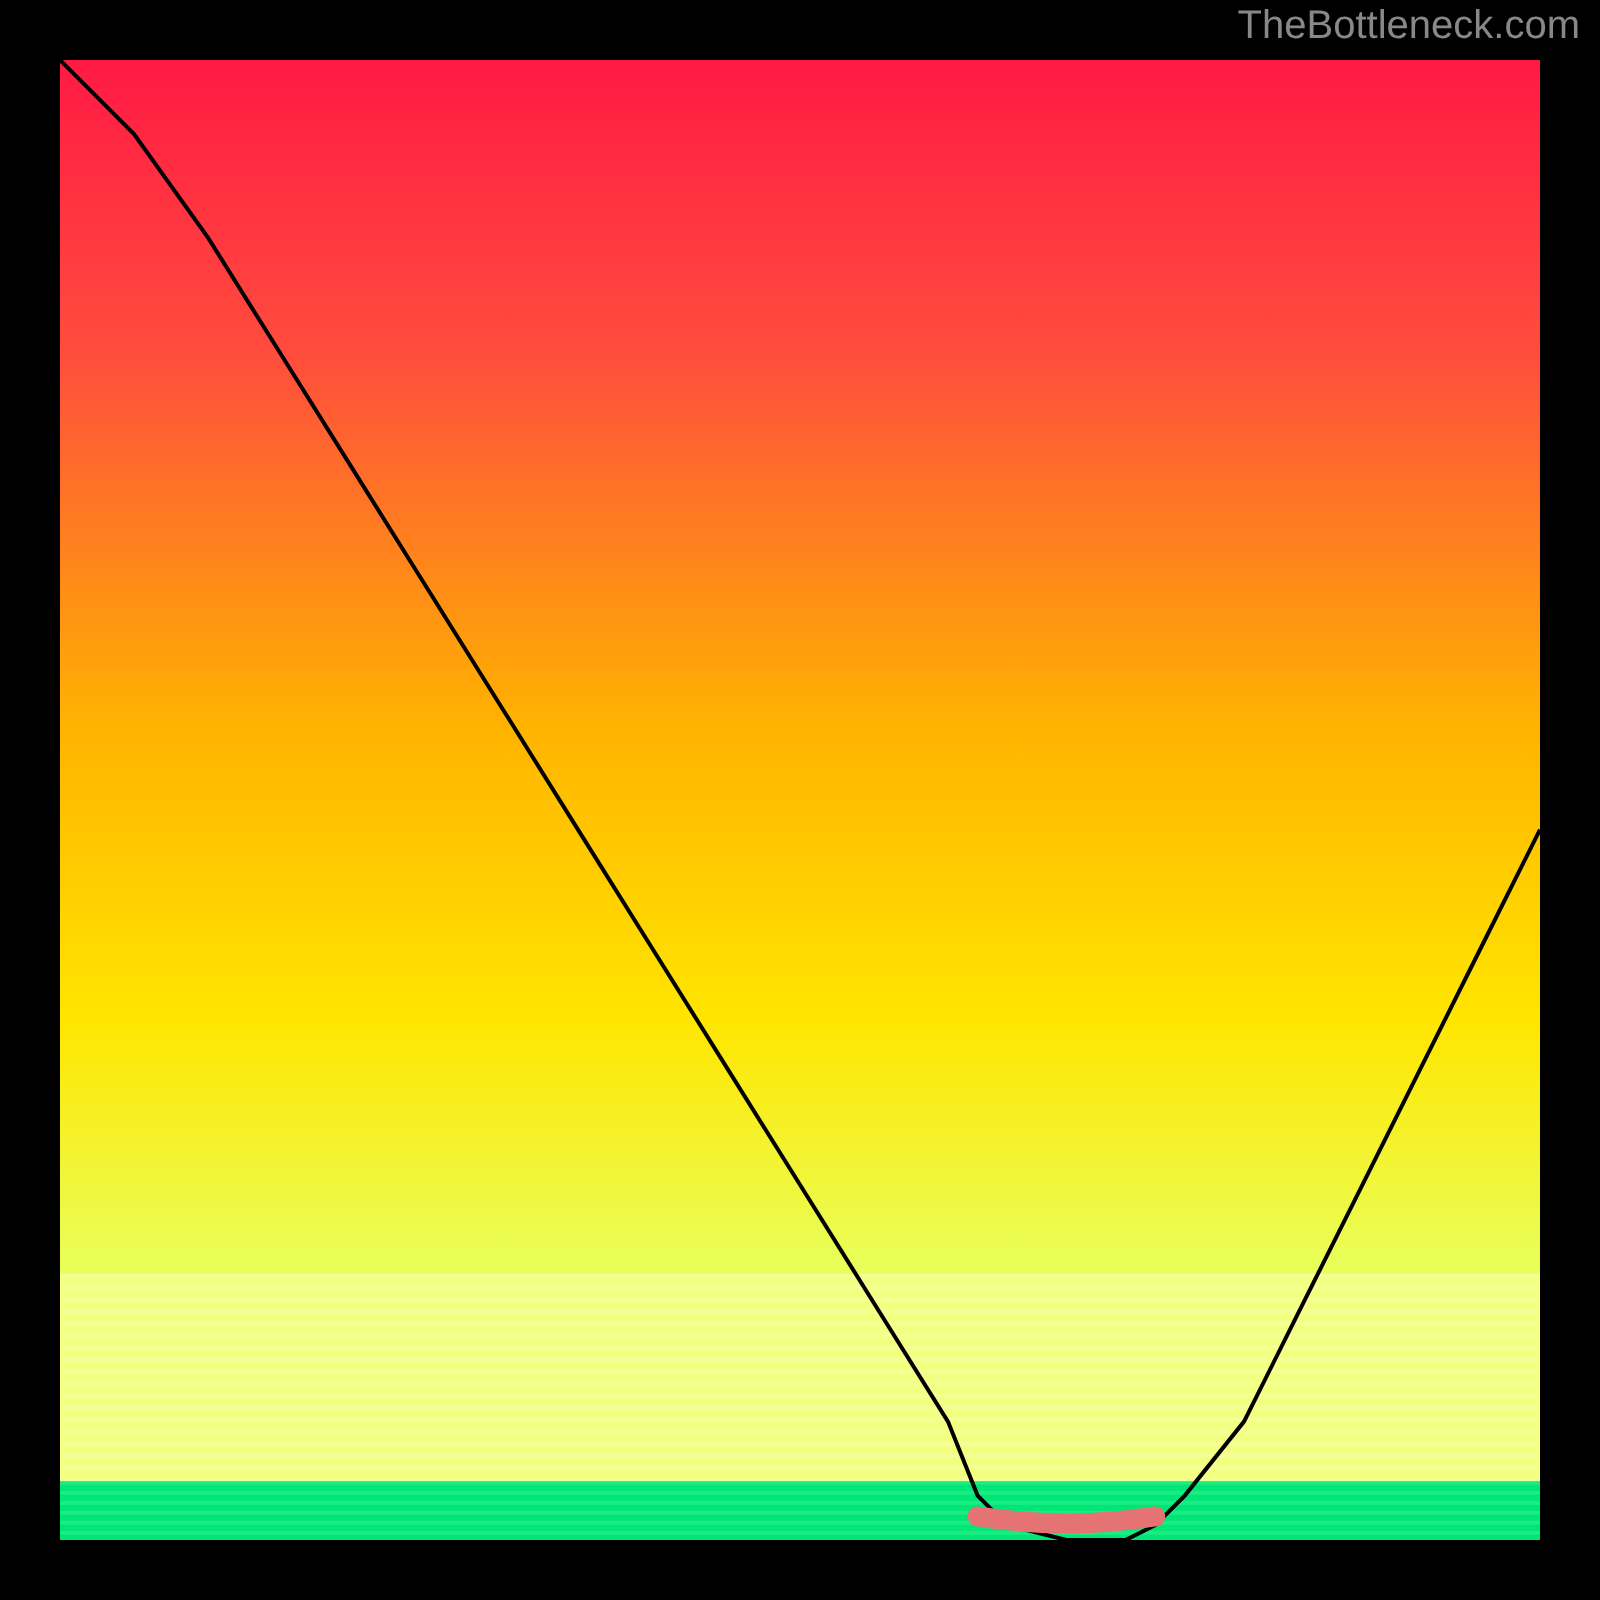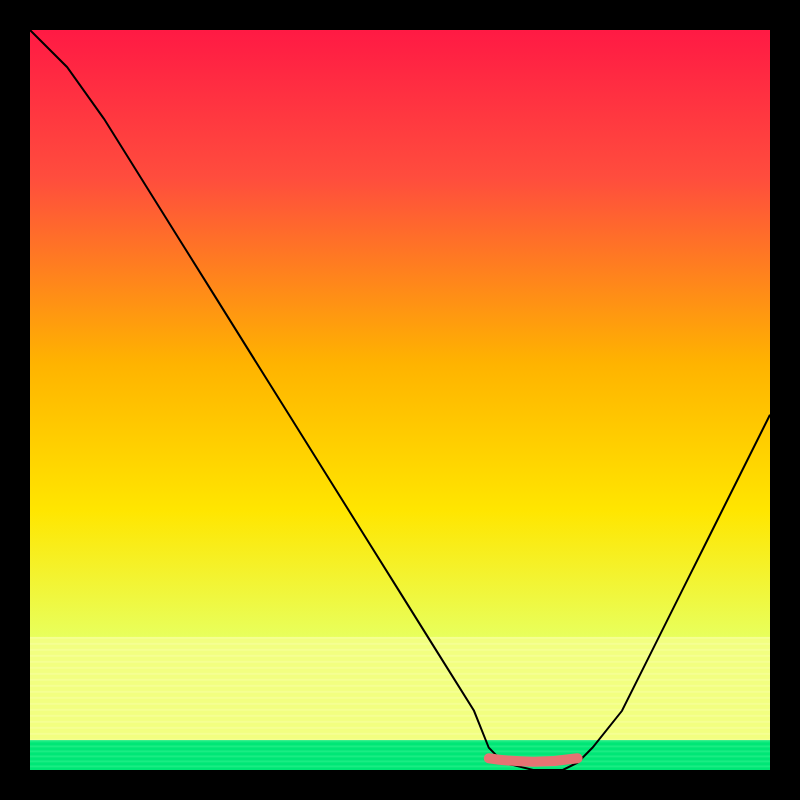--- a/index.html
+++ b/index.html
@@ -36,20 +36,21 @@
   .plot-area svg {
     display: block;
     width: 100%;
     height: 100%;
   }
 </style>
 </head>
 <body>
 
 <div class="container">
+  <div class="watermark">TheBottleneck.com</div>
   <div class="plot-area">
     <svg viewBox="0 0 740 740" preserveAspectRatio="none">
       <defs>
         <linearGradient id="bg-grad" x1="0" y1="0" x2="0" y2="1">
           <stop id="g-stop-0" offset="0%" stop-color="#ff1a44"></stop>
           <stop id="g-stop-1" offset="20%" stop-color="#ff4d3d"></stop>
           <stop id="g-stop-2" offset="45%" stop-color="#ffb300"></stop>
           <stop id="g-stop-3" offset="65%" stop-color="#ffe600"></stop>
           <stop id="g-stop-4" offset="82%" stop-color="#e8ff5c"></stop>
           <stop id="g-stop-5" offset="82%" stop-color="#f2ff80"></stop>

